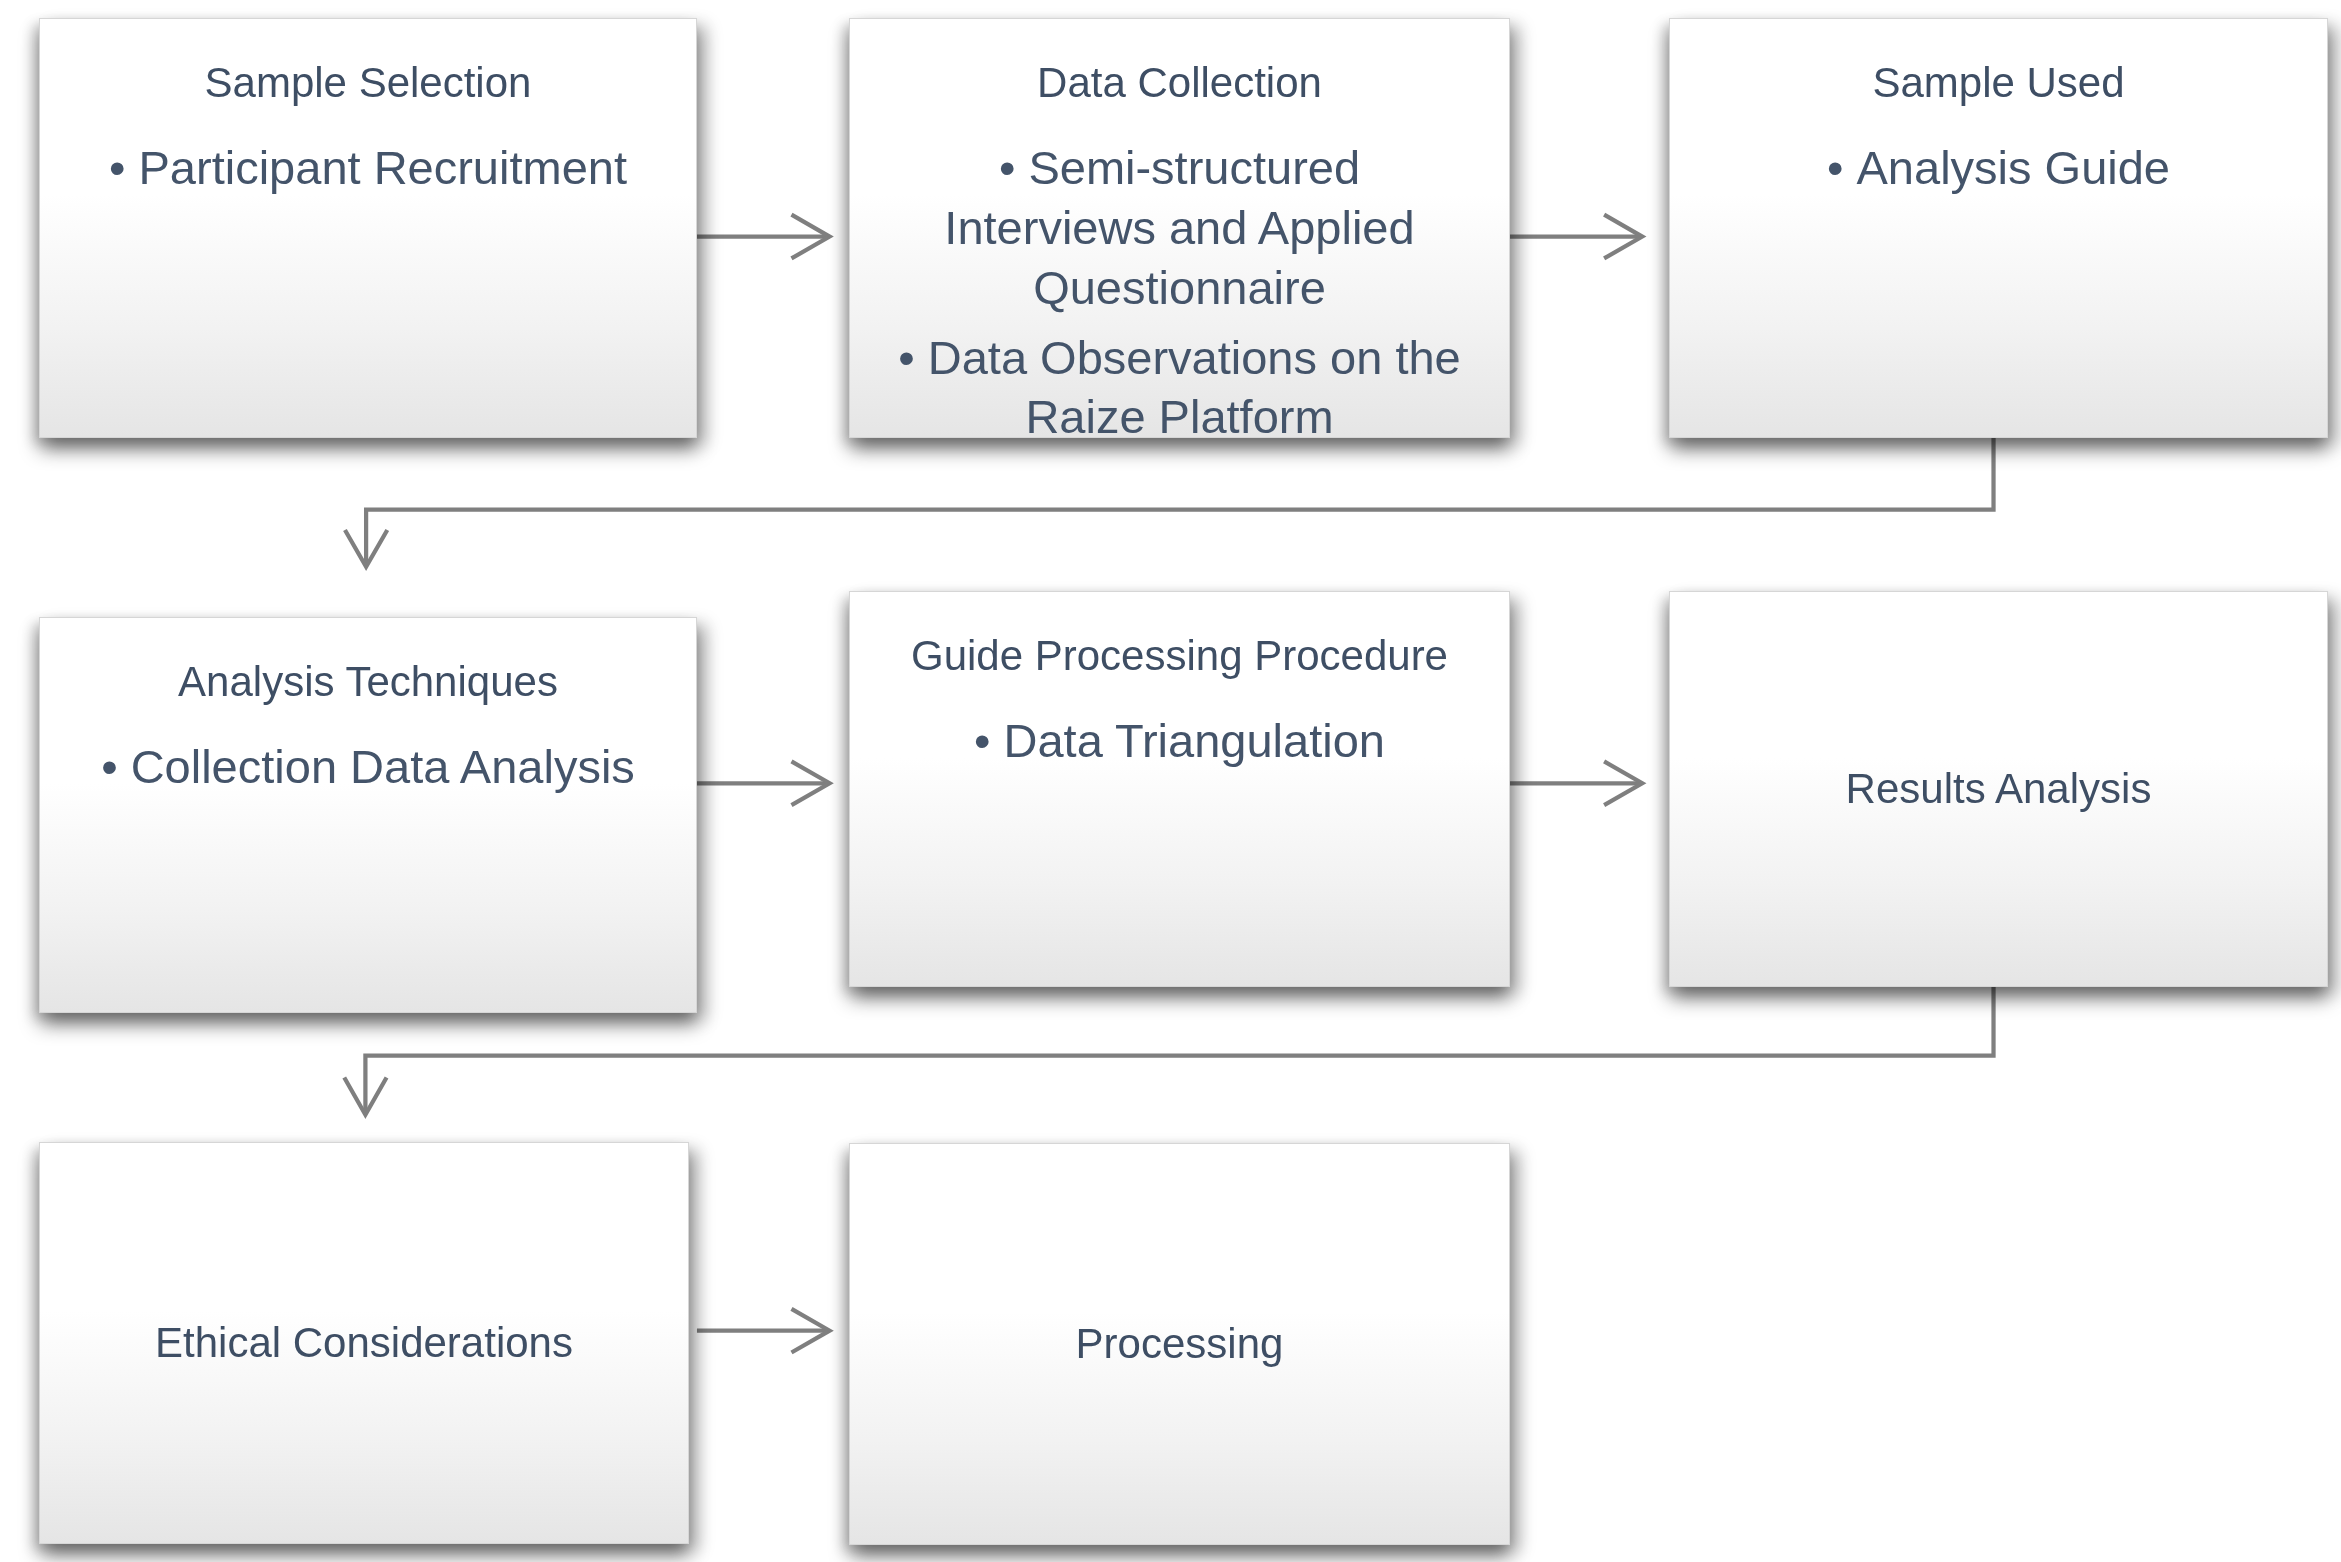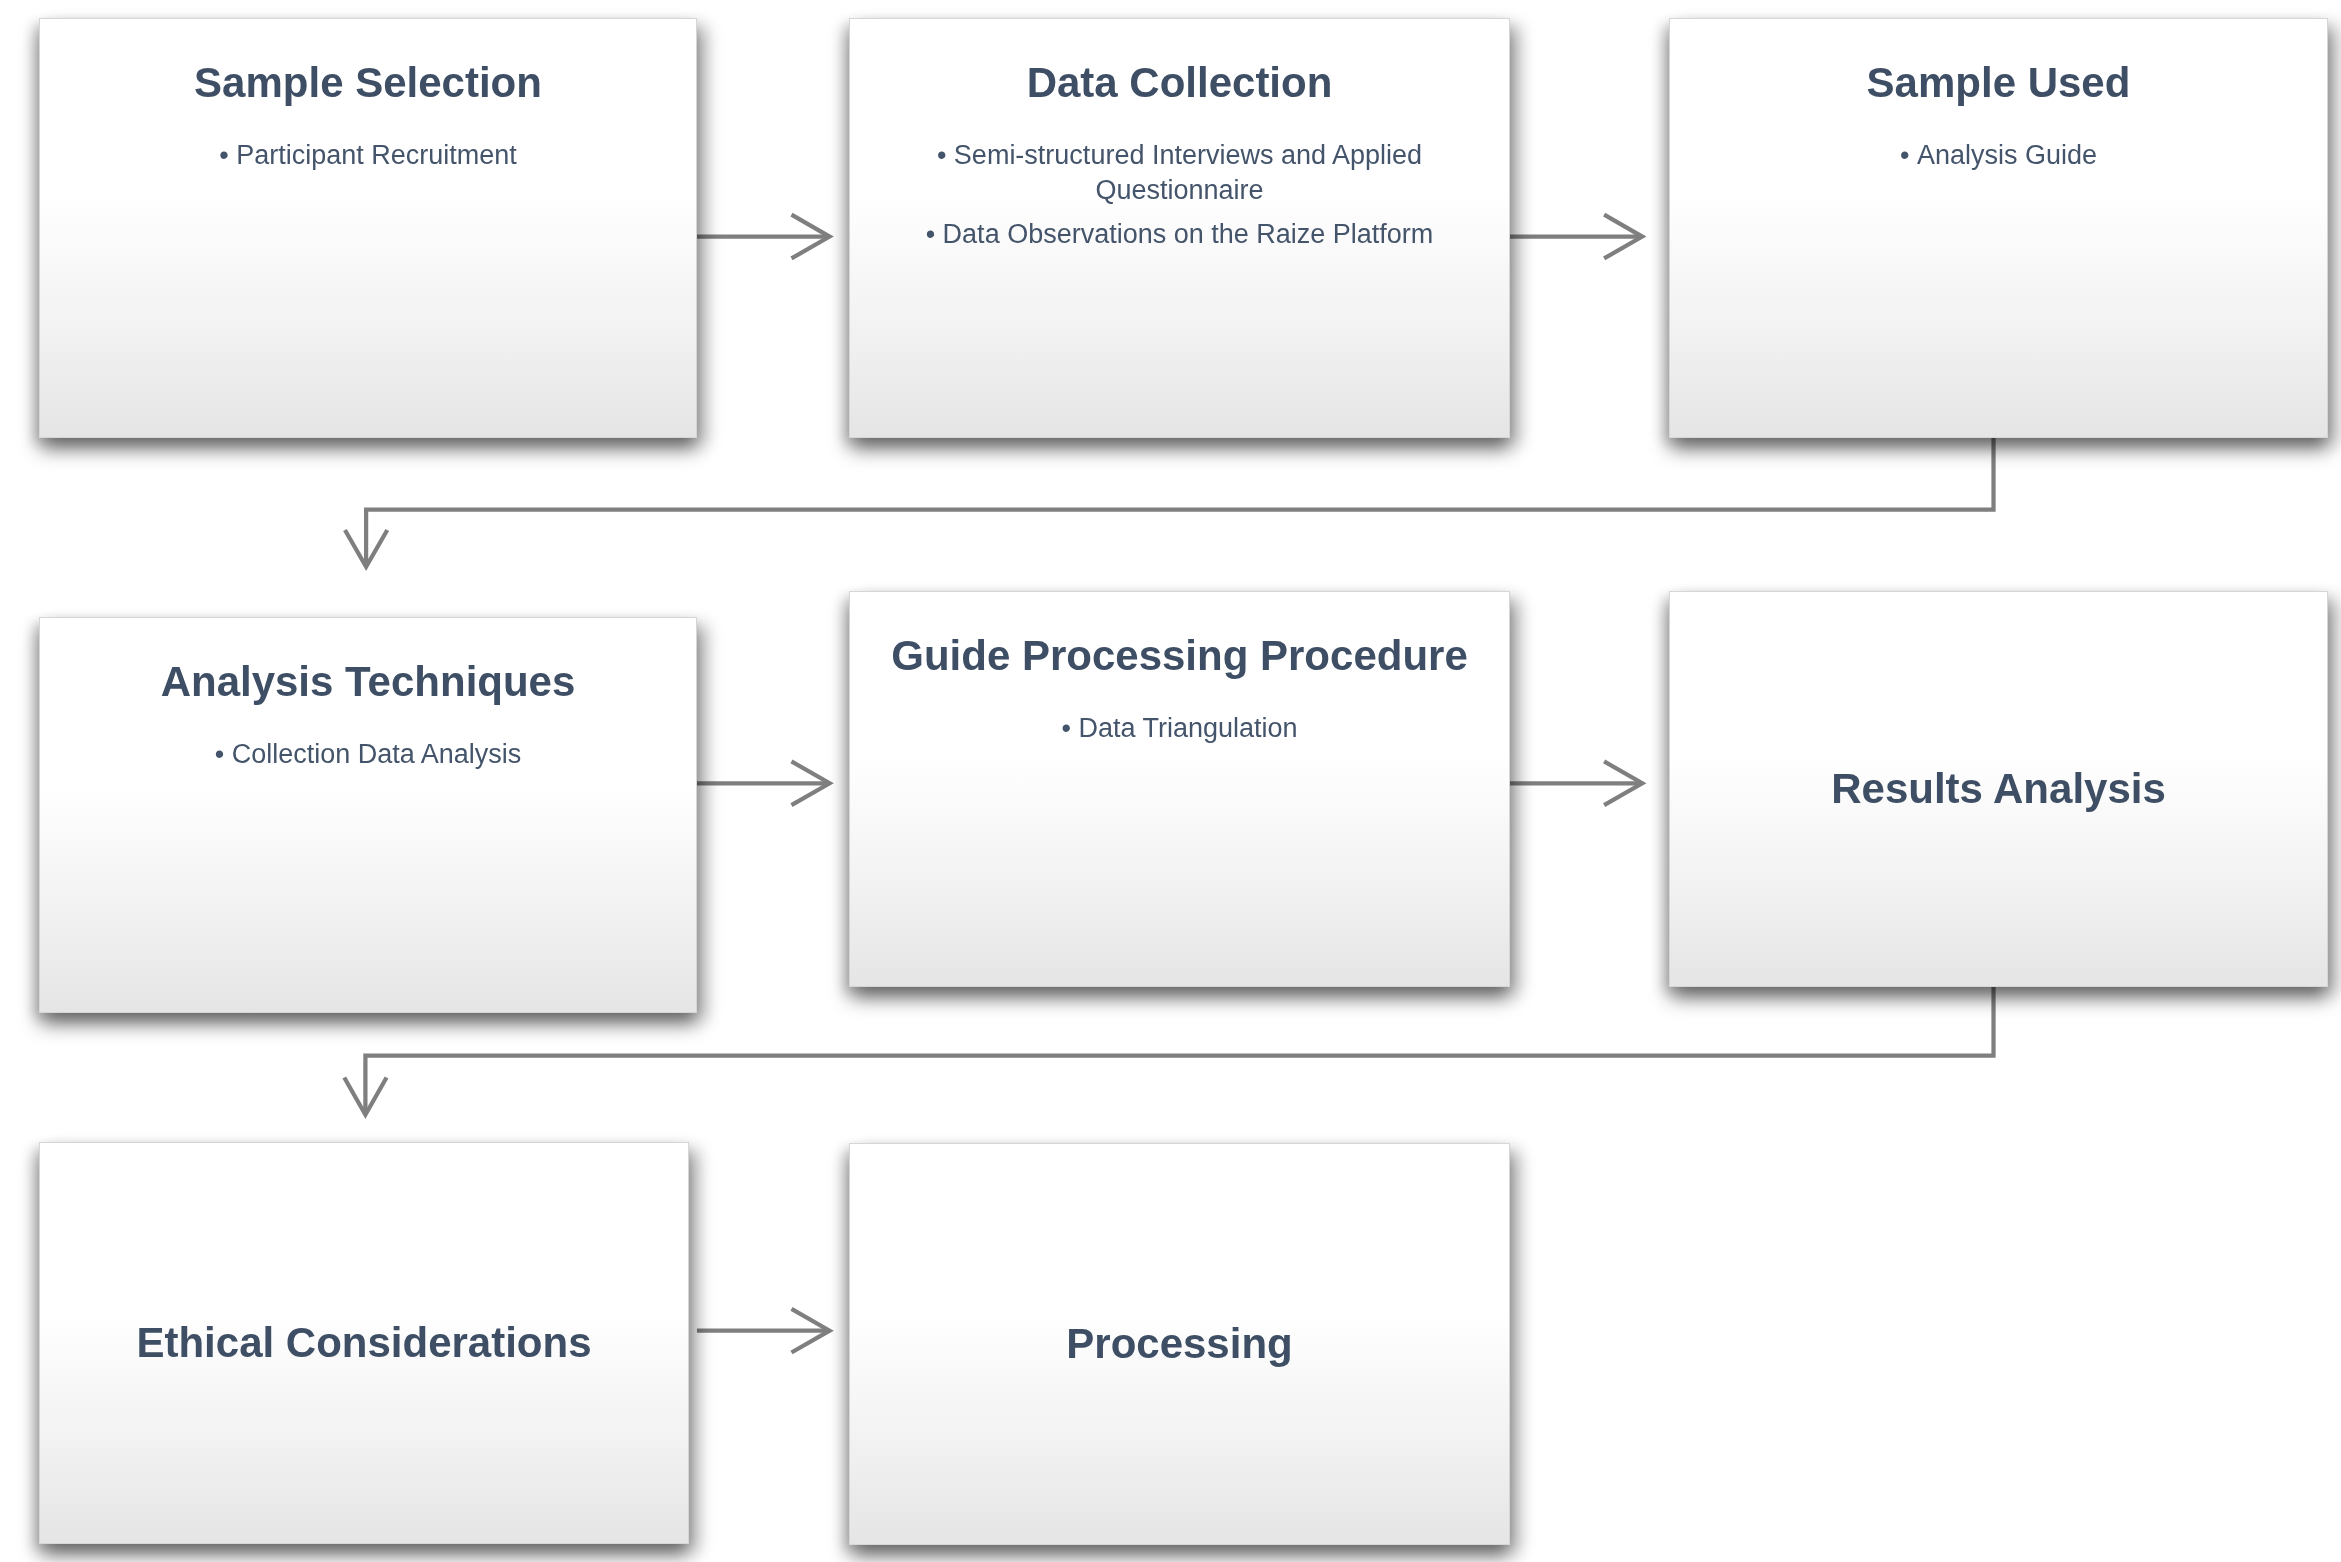--- a/index.html
+++ b/index.html
@@ -25,31 +25,31 @@
     border:1.4px solid var(--box-border);
     background:linear-gradient(180deg,#FFFFFF 0%,#FFFFFF 42%,#F2F2F2 74%,var(--box-grad-bottom) 100%);
     box-shadow:0 12.7px 18.3px rgba(0,0,0,0.40), 10px 7px 15.5px rgba(0,0,0,0.22), -5.6px 5.6px 11.3px rgba(0,0,0,0.16);
   }
   .box-title{
     margin:0;
     padding:41px 21px 0 21px;
     text-align:center;
     font-size:42px;
     line-height:1.1;
-    font-weight:700;
+    font-weight:400;
     color:var(--title-color);
   }
   .bullets{
     width:571px;
     margin:32px auto 0 auto;
   }
   .bullet-item{
     margin:10px 0;
     text-align:center;
-    font-size:27px;
+    font-size:47px;
     line-height:1.27;
     color:var(--bullet-color);
   }
   .bullet-item::before{content:"\2022\00a0";}
   .box.center-title{display:flex;align-items:center;justify-content:center;}
   .box.center-title .box-title{padding:0 21px;}
   
   .b0{left:39px;  top:18.3px;   width:658px;height:420px;}
   .b1{left:849px;top:18.3px;   width:661px;height:420px;}
   .b2{left:1669px;top:18.3px;   width:659px;height:420px;}

